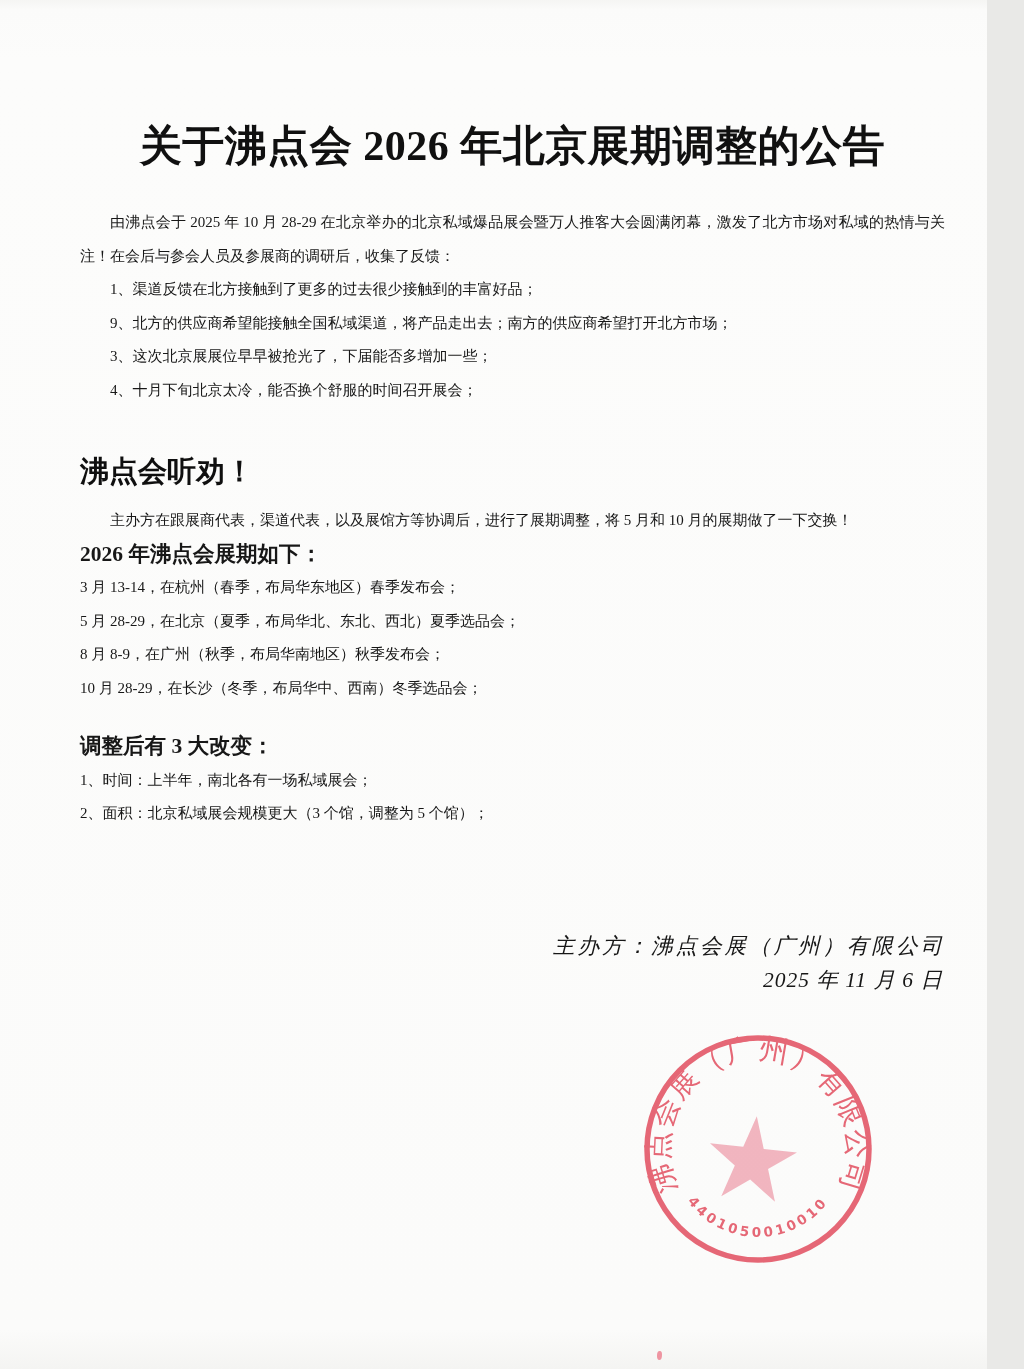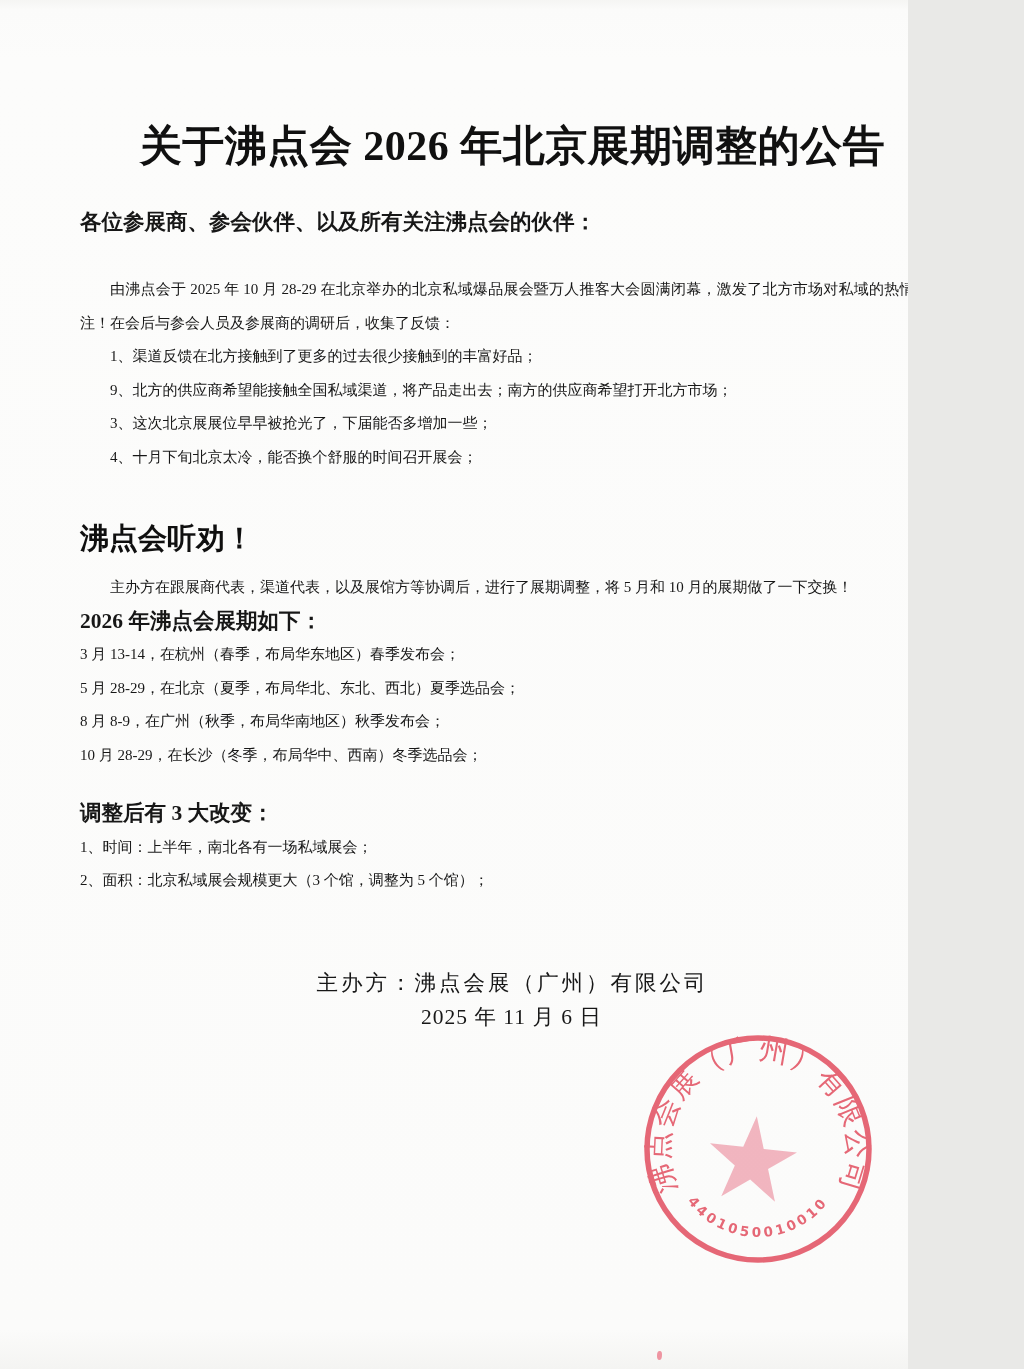--- a/index.html
+++ b/index.html
@@ -3,21 +3,21 @@
 <meta charset="utf-8">
 <style>
   * { margin: 0; padding: 0; box-sizing: border-box; }
   html, body { width: 1024px; }
   body {
     font-family: "Liberation Serif", "DejaVu Serif", serif;
     background: #e9e9e7;
   }
   .page {
     position: relative;
-    width: 908px;
+    width: 987px;
     height: 1369px;
     background: linear-gradient(180deg, #f5f5f3 0px, #fbfbfa 10px, #fcfcfb 60px, #fbfbfa 1330px, #f4f4f2 1369px);
     overflow: hidden;
     color: #171717;
   }
   .content {
     position: absolute;
     left: 80px;
     top: 0;
     width: 865px;
@@ -54,22 +54,23 @@
     color: #0f0f0f;
   }
   .listen-paragraph { margin-top: 13px; }
   .sub-heading {
     font-size: 21.5px;
     font-weight: 700;
     line-height: 33.5px;
   }
   .changes-heading { margin-top: 25px; }
   .signature {
-    margin-top: 69px;
-    text-align: center;
+    margin-top: 99px;
+    text-align: right;
+    font-style: italic;
   }
   .signature .org {
     font-size: 21.5px;
     line-height: 33.5px;
     letter-spacing: 3px;
   }
   .signature .date {
     font-size: 21.5px;
     line-height: 34px;
     letter-spacing: 1px;
@@ -99,21 +100,20 @@
 </style>
 </head>
 <body>
 
 <div class="page">
 
   <div class="content">
 
     <h1 class="doc-title">关于沸点会 2026 年北京展期调整的公告</h1>
 
-    <p class="salutation">各位参展商、参会伙伴、以及所有关注沸点会的伙伴：</p>
 
     <p class="body-line indent intro">由沸点会于 2025 年 10 月 28-29 在北京举办的北京私域爆品展会暨万人推客大会圆满闭幕，激发了北方市场对私域的热情与关注！在会后与参会人员及参展商的调研后，收集了反馈：</p>
 
     <p class="body-line indent">1、渠道反馈在北方接触到了更多的过去很少接触到的丰富好品；</p>
     <p class="body-line indent">9、北方的供应商希望能接触全国私域渠道，将产品走出去；南方的供应商希望打开北方市场；</p>
     <p class="body-line indent">3、这次北京展展位早早被抢光了，下届能否多增加一些；</p>
     <p class="body-line indent">4、十月下旬北京太冷，能否换个舒服的时间召开展会；</p>
 
     <h2 class="section-heading">沸点会听劝！</h2>
 

